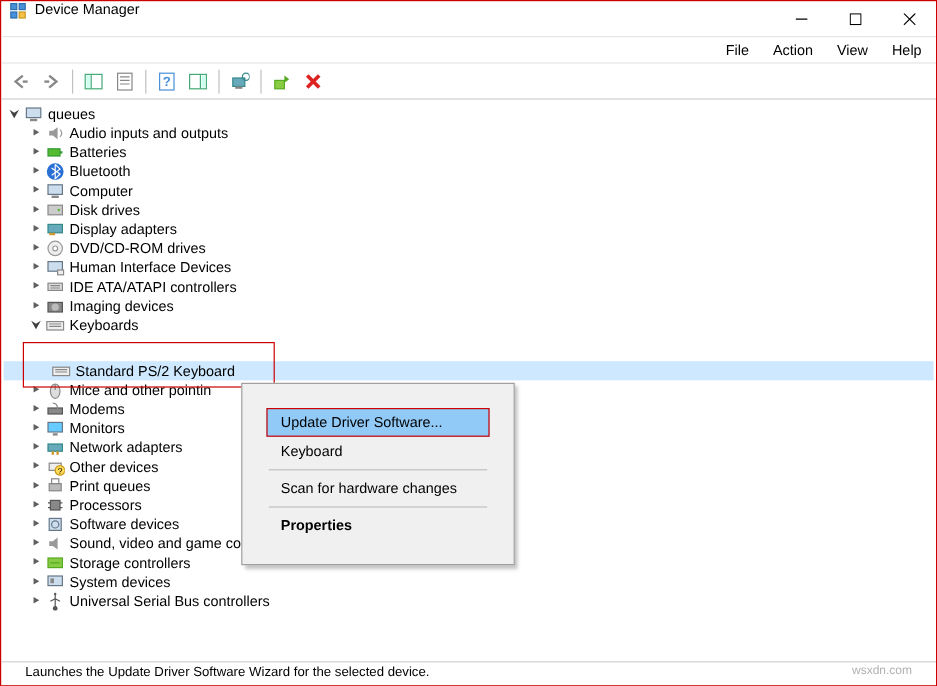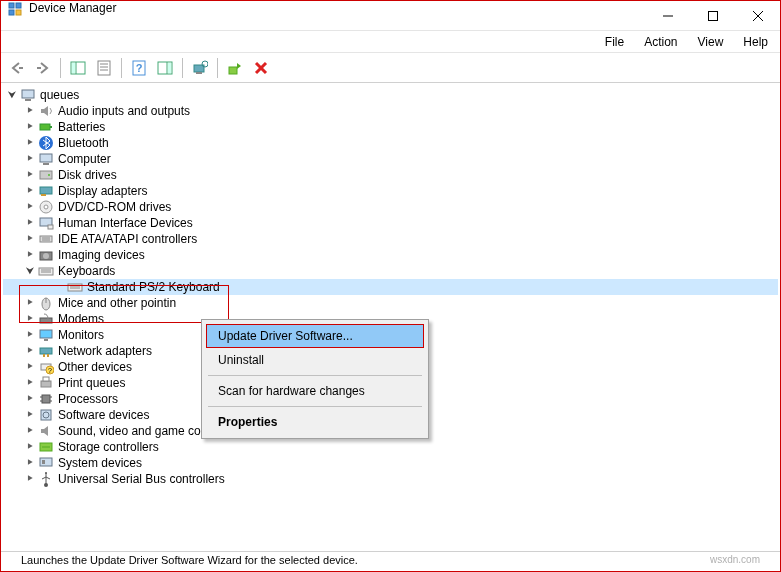--- a/index.html
+++ b/index.html
@@ -97,37 +97,37 @@
     height: 16px;
     display: inline-flex;
     align-items: center;
     justify-content: center;
     margin-right: 4px;
     flex-shrink: 0;
   }
   .lbl { font-size: 12px; }
   .lv0 { padding-left: 2px; }
   .lv1 { padding-left: 20px; }
-  .lv2 { padding-left: 64px; }
+  .lv2 { padding-left: 40px; margin-top: 22px; }
   .sel { background: #cde8ff; }
   .hlcategory {
     position: absolute;
     border: 1px solid #c00;
     pointer-events: none;
   }
   
   .ctxmenu {
     position: absolute;
     left: 200px;
     top: 318px;
     width: 228px;
     background: #f0f0f0;
     border: 1px solid #a0a0a0;
     box-shadow: 3px 3px 3px rgba(0,0,0,0.25);
-    padding: 4px;
+    padding: 20px;
     font-size: 12px;
   }
   .ctxitem {
     padding: 5px 12px;
     display: flex;
     align-items: center;
   }
   .ctxitem.hover {
     background: #91c9f7;
   }
@@ -521,21 +521,21 @@
           <circle cx="8" cy="14" r="2" fill="#555"></circle>
           <circle cx="8" cy="2" r="1" fill="#555"></circle>
         </svg>
       </span>
     <span class="lbl">Universal Serial Bus controllers</span>
   </div>
 </div>
 
 <div class="ctxmenu">
   <div class="ctxitem hover hl">Update Driver Software...</div>
-  <div class="ctxitem">Uninstall</div>
+  <div class="ctxitem">Keyboard</div>
   <div class="ctxsep"></div>
   <div class="ctxitem">Scan for hardware changes</div>
   <div class="ctxsep"></div>
   <div class="ctxitem bold">Properties</div>
 </div>
 
 <div class="statusbar">
   <span>Launches the Update Driver Software Wizard for the selected device.</span>
   <span class="watermark">wsxdn.com</span>
 </div>

